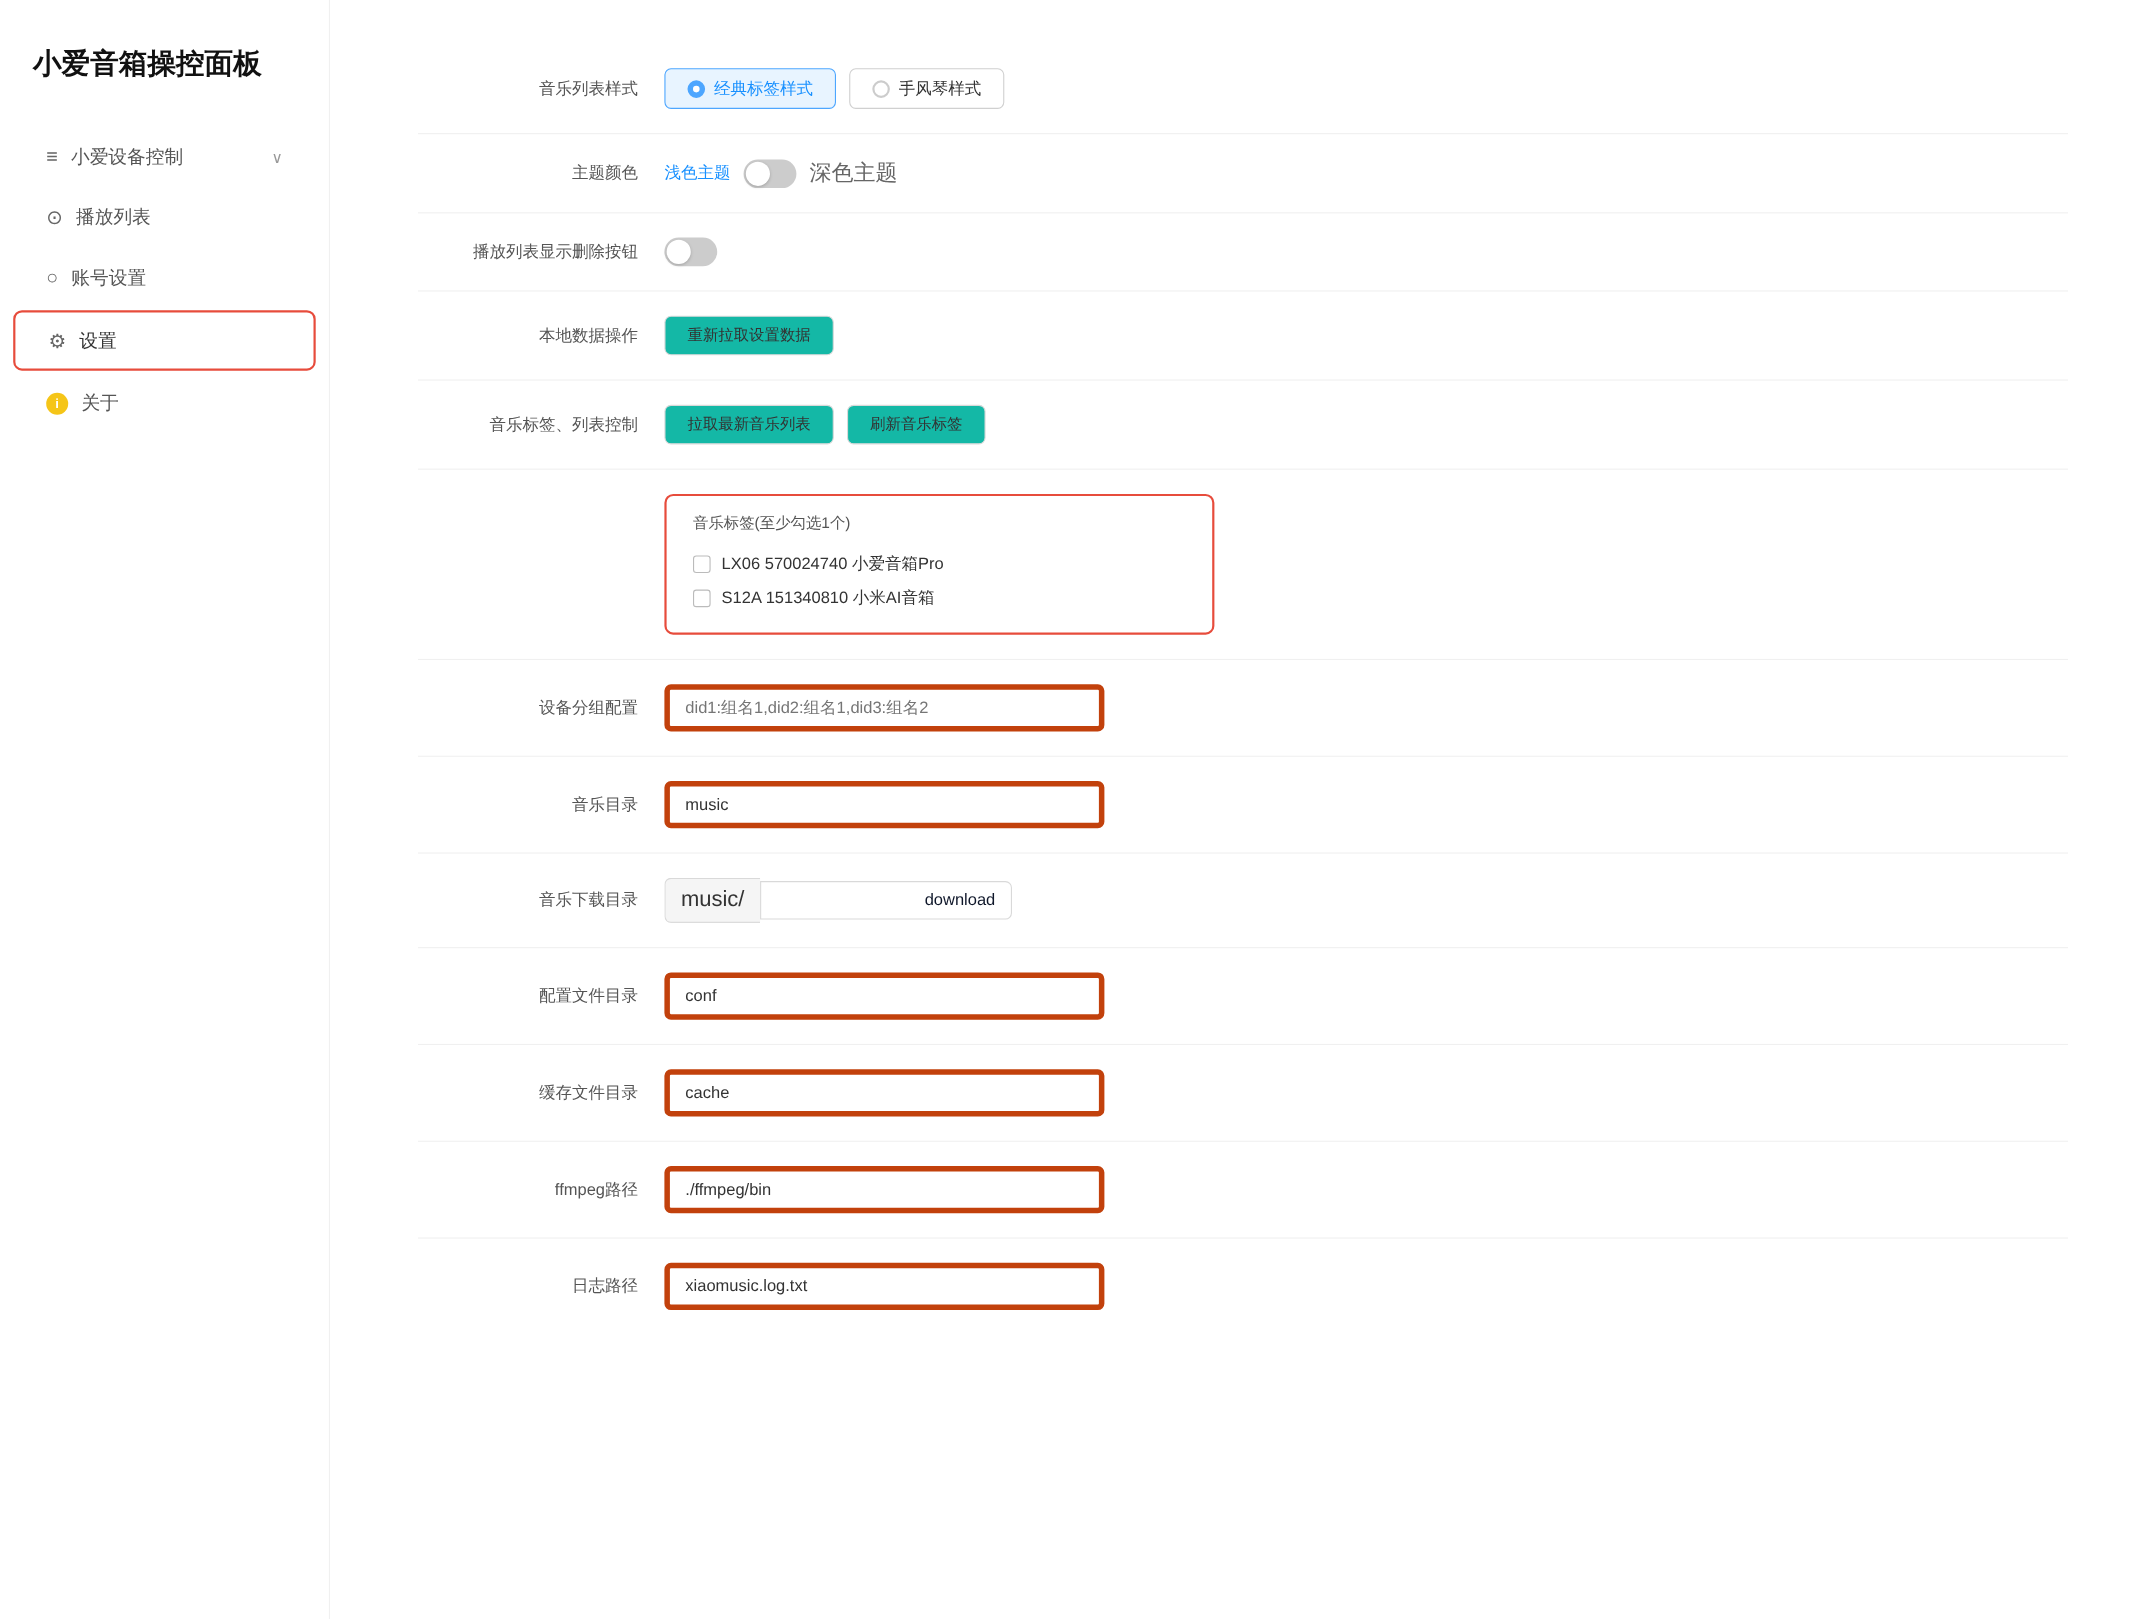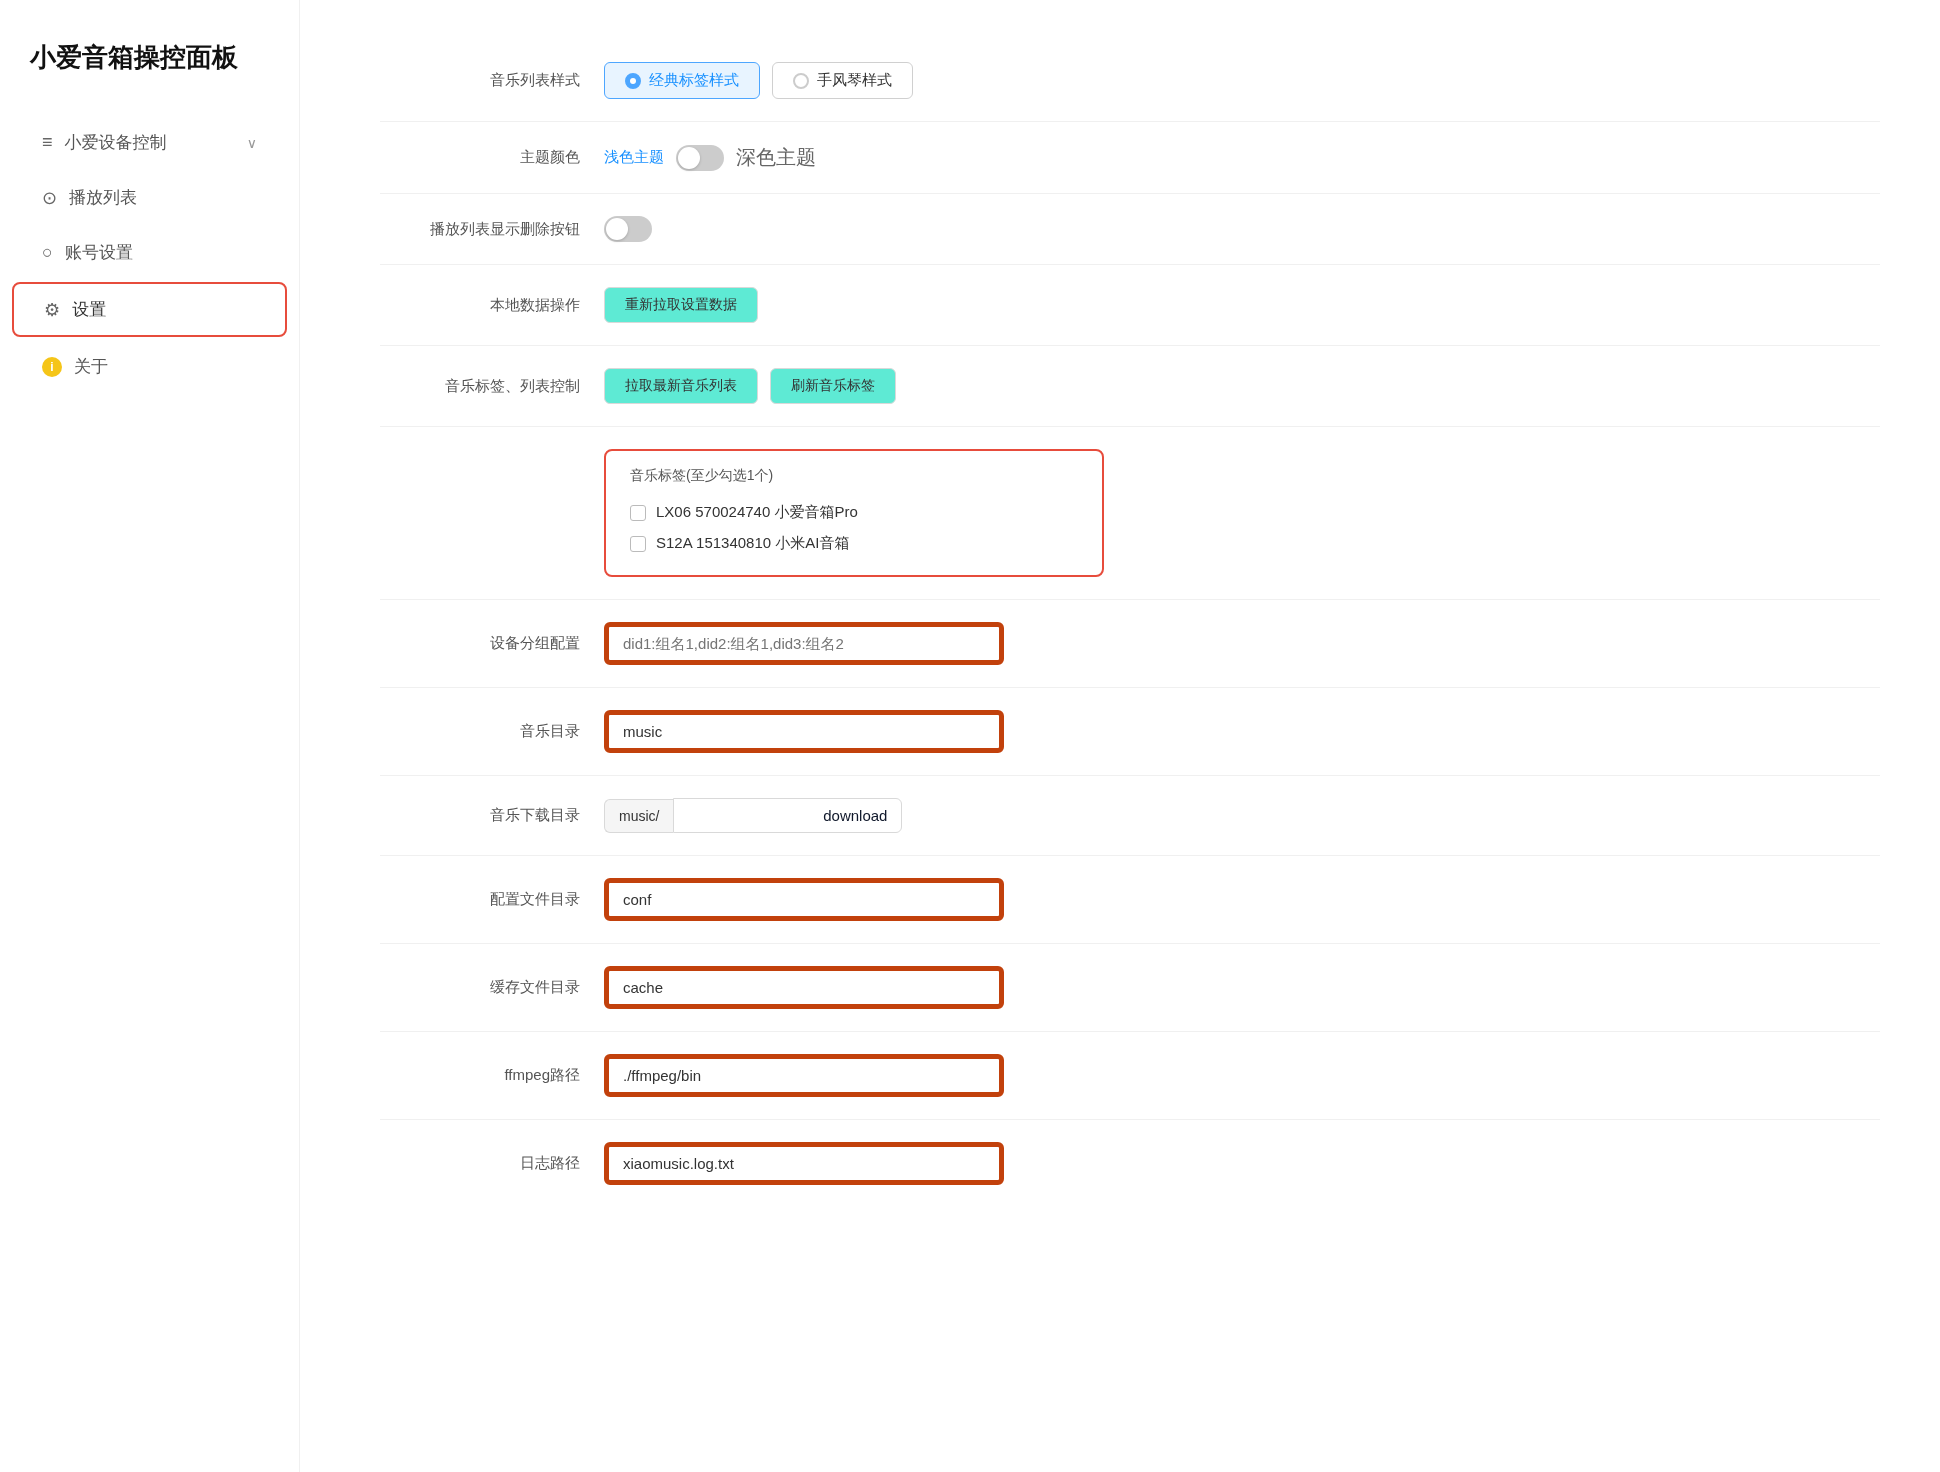--- a/index.html
+++ b/index.html
@@ -172,21 +172,21 @@
     .theme-dark {
       color: #666;
       font-size: 20px;
     }
 
     
     .btn {
       padding: 8px 20px;
       border: 1px solid #d9d9d9;
       border-radius: 6px;
-      background: #5eead4;
+      background: #14b8a6;
       cursor: pointer;
       font-size: 14px;
       color: #333;
     }
 
     
     .device-selection-box {
       border: 2px solid #e74c3c;
       border-radius: 8px;
       padding: 16px 24px;
@@ -223,21 +223,21 @@
       color: #333;
       outline: none;
       min-width: 400px;
       background: #fff;
     }
 
     .input-prefix {
       border: 1px solid #d9d9d9;
       border-radius: 6px;
       padding: 8px 14px;
-      font-size: 14px;
+      font-size: 20px;
       color: #333;
       background: #f5f5f5;
     }
     .input-suffix {
       border: 1px solid #d9d9d9;
       border-radius: 6px;
       padding: 8px 14px;
       font-size: 15px;
       color: #0f172a;
       background: #fff;

